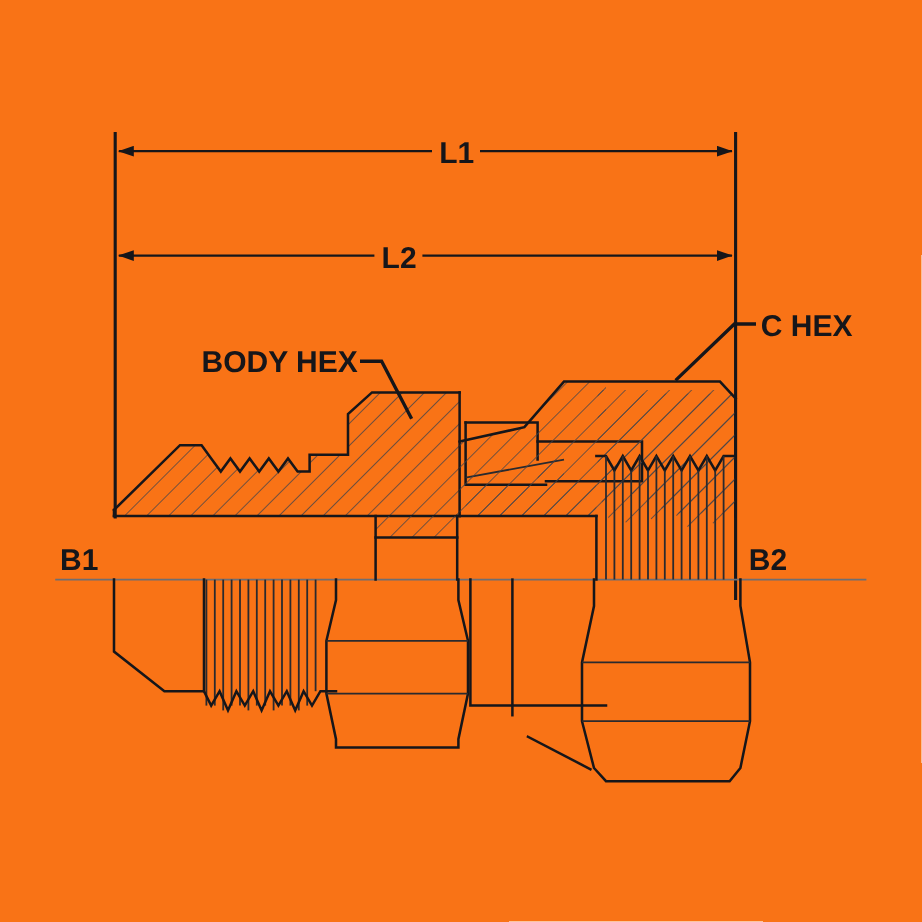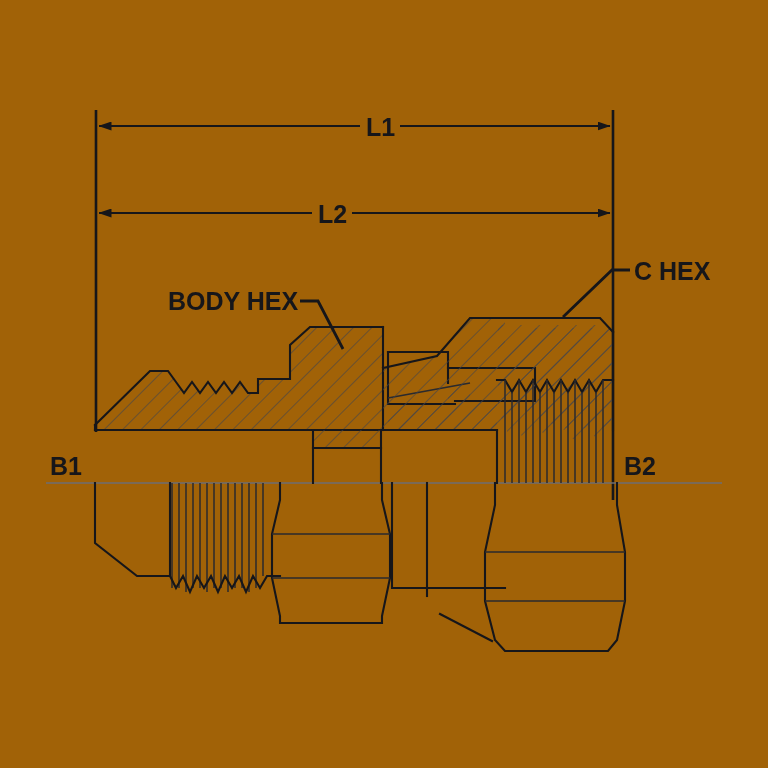--- a/index.html
+++ b/index.html
@@ -4,21 +4,21 @@
 <style>
   html, body {
     margin: 0;
     padding: 0;
     background: #ffffff;
   }
   #page {
     position: relative;
     width: 768px;
     height: 768px;
-    background: #a16207;
+    background: #f97316;
     font-family: "Liberation Sans", sans-serif;
     overflow: hidden;
   }
   #drawing {
     position: absolute;
     left: 0;
     top: 0;
     width: 768px;
     height: 768px;
   }

